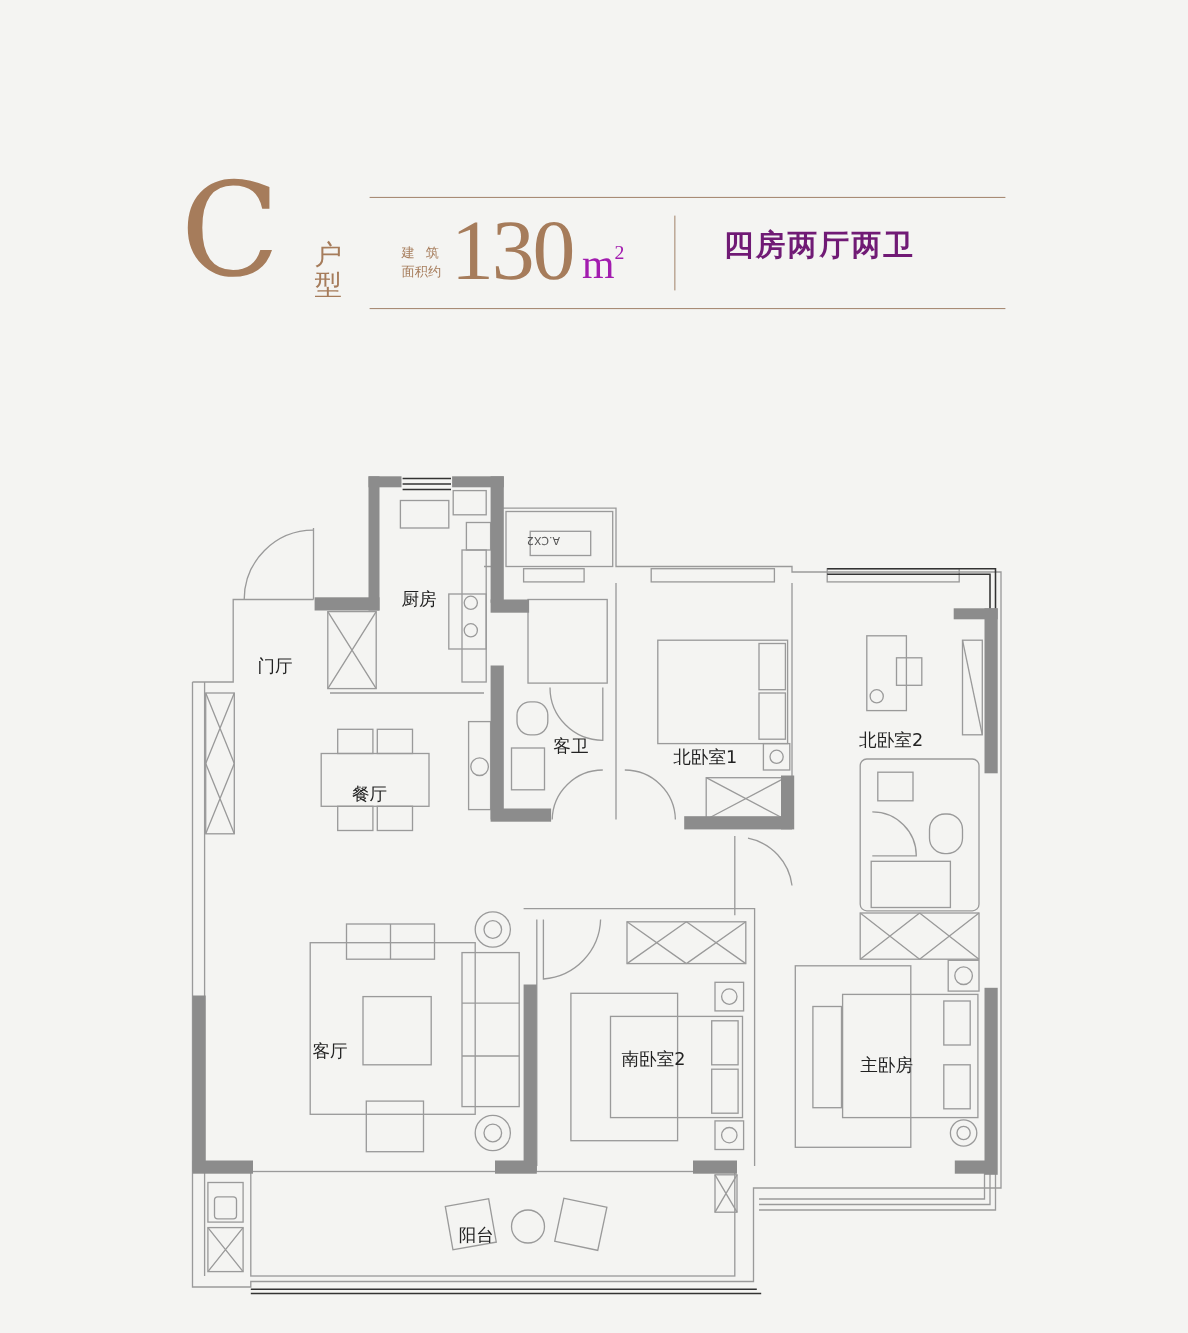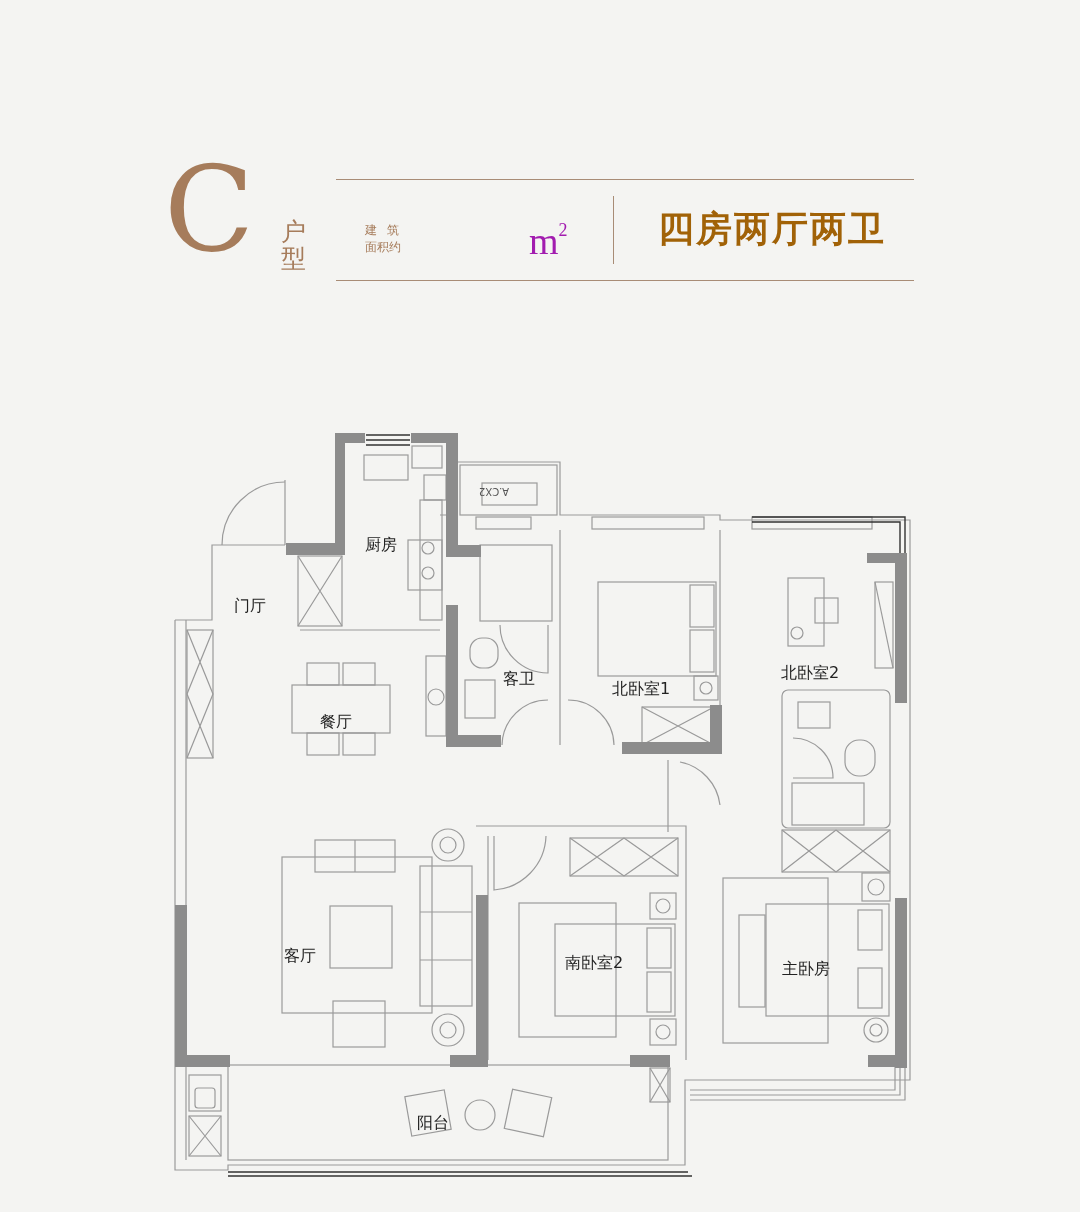--- a/index.html
+++ b/index.html
@@ -1,43 +1,44 @@
 <!DOCTYPE html>
 <html><head>
 <meta charset="utf-8">
 <style>
   html,body{margin:0;padding:0;}
   body{width:1080px;height:1212px;background:#f4f4f2;position:relative;overflow:hidden;font-family:"DejaVu Sans",sans-serif;}
   .header{position:absolute;left:0;top:0;width:1080px;height:300px;}
   .big-c{position:absolute;left:164px;top:150px;font-family:"DejaVu Serif","Liberation Serif",serif;font-size:118px;line-height:1;color:#a67c5b;letter-spacing:-2px;}
-  .type-label{position:absolute;left:281px;top:218px;width:30px;font-size:25px;line-height:27px;color:#a67c5b;font-family:"DejaVu Sans",sans-serif;}
+  .type-label{position:absolute;left:281px;top:218px;width:30px;font-size:25px;line-height:27px;color:#a67c5b;font-family:"DejaVu Sans",sans-serif;text-align:right;}
   .rule{position:absolute;left:336px;width:578px;height:1px;background:#a88c76;}
   .rule.top{top:179px;} .rule.bottom{top:280px;}
   .area-caption{position:absolute;left:365px;top:222px;font-size:12px;line-height:17px;color:#a67c5b;width:48px;}
   .area-caption .l1{letter-spacing:10px;}
   .area-value{position:absolute;left:410px;top:189px;font-family:"Liberation Serif","DejaVu Serif",serif;font-size:78px;line-height:1;color:#a67c5b;letter-spacing:-2px;}
   .area-unit{position:absolute;left:529px;top:222px;font-family:"Liberation Serif","DejaVu Serif",serif;font-size:38px;line-height:1;color:#a21caf;}
   .area-unit sup{font-size:18px;position:relative;top:-4px;}
   .vdiv{position:absolute;left:613px;top:196px;width:1px;height:68px;background:#a88c76;}
-  .layout-text{position:absolute;left:658px;top:205px;font-size:36px;font-weight:bold;color:#a16207;letter-spacing:2px;}
+  .layout-text{position:absolute;left:658px;top:205px;font-size:27px;font-weight:bold;color:#701a75;letter-spacing:2px;}
   .plan{position:absolute;left:0;top:0;}
   .room-label{font-family:"DejaVu Sans",sans-serif;font-size:16px;fill:#222;}
 </style>
 </head>
 <body>
 
 <div class="header">
   <div class="big-c">C</div>
   <div class="type-label">户型</div>
   <div class="rule top"></div>
   <div class="rule bottom"></div>
   <div class="area-caption">
     <div class="l1">建筑</div>
     <div>面积约</div>
   </div>
+  <div class="area-value">130</div>
   <div class="area-unit"><span>m</span><sup>2</sup></div>
   <div class="vdiv"></div>
   <div class="layout-text">四房两厅两卫</div>
 </div>
 
 <svg class="plan" width="1080" height="1212" viewBox="0 0 1080 1212" xmlns="http://www.w3.org/2000/svg">
   <g fill="none" stroke="#9a9a9a" stroke-width="1.2">
 
     <path d="M175 620 L175 1170 L228 1170 L228 1165 L685 1165 L685 1080 L910 1080 L910 520 L720 520 L720 515 L560 515 L560 462 L455 462 L455 515 L440 515"></path>
     <path d="M186 620 L186 1160"></path>

